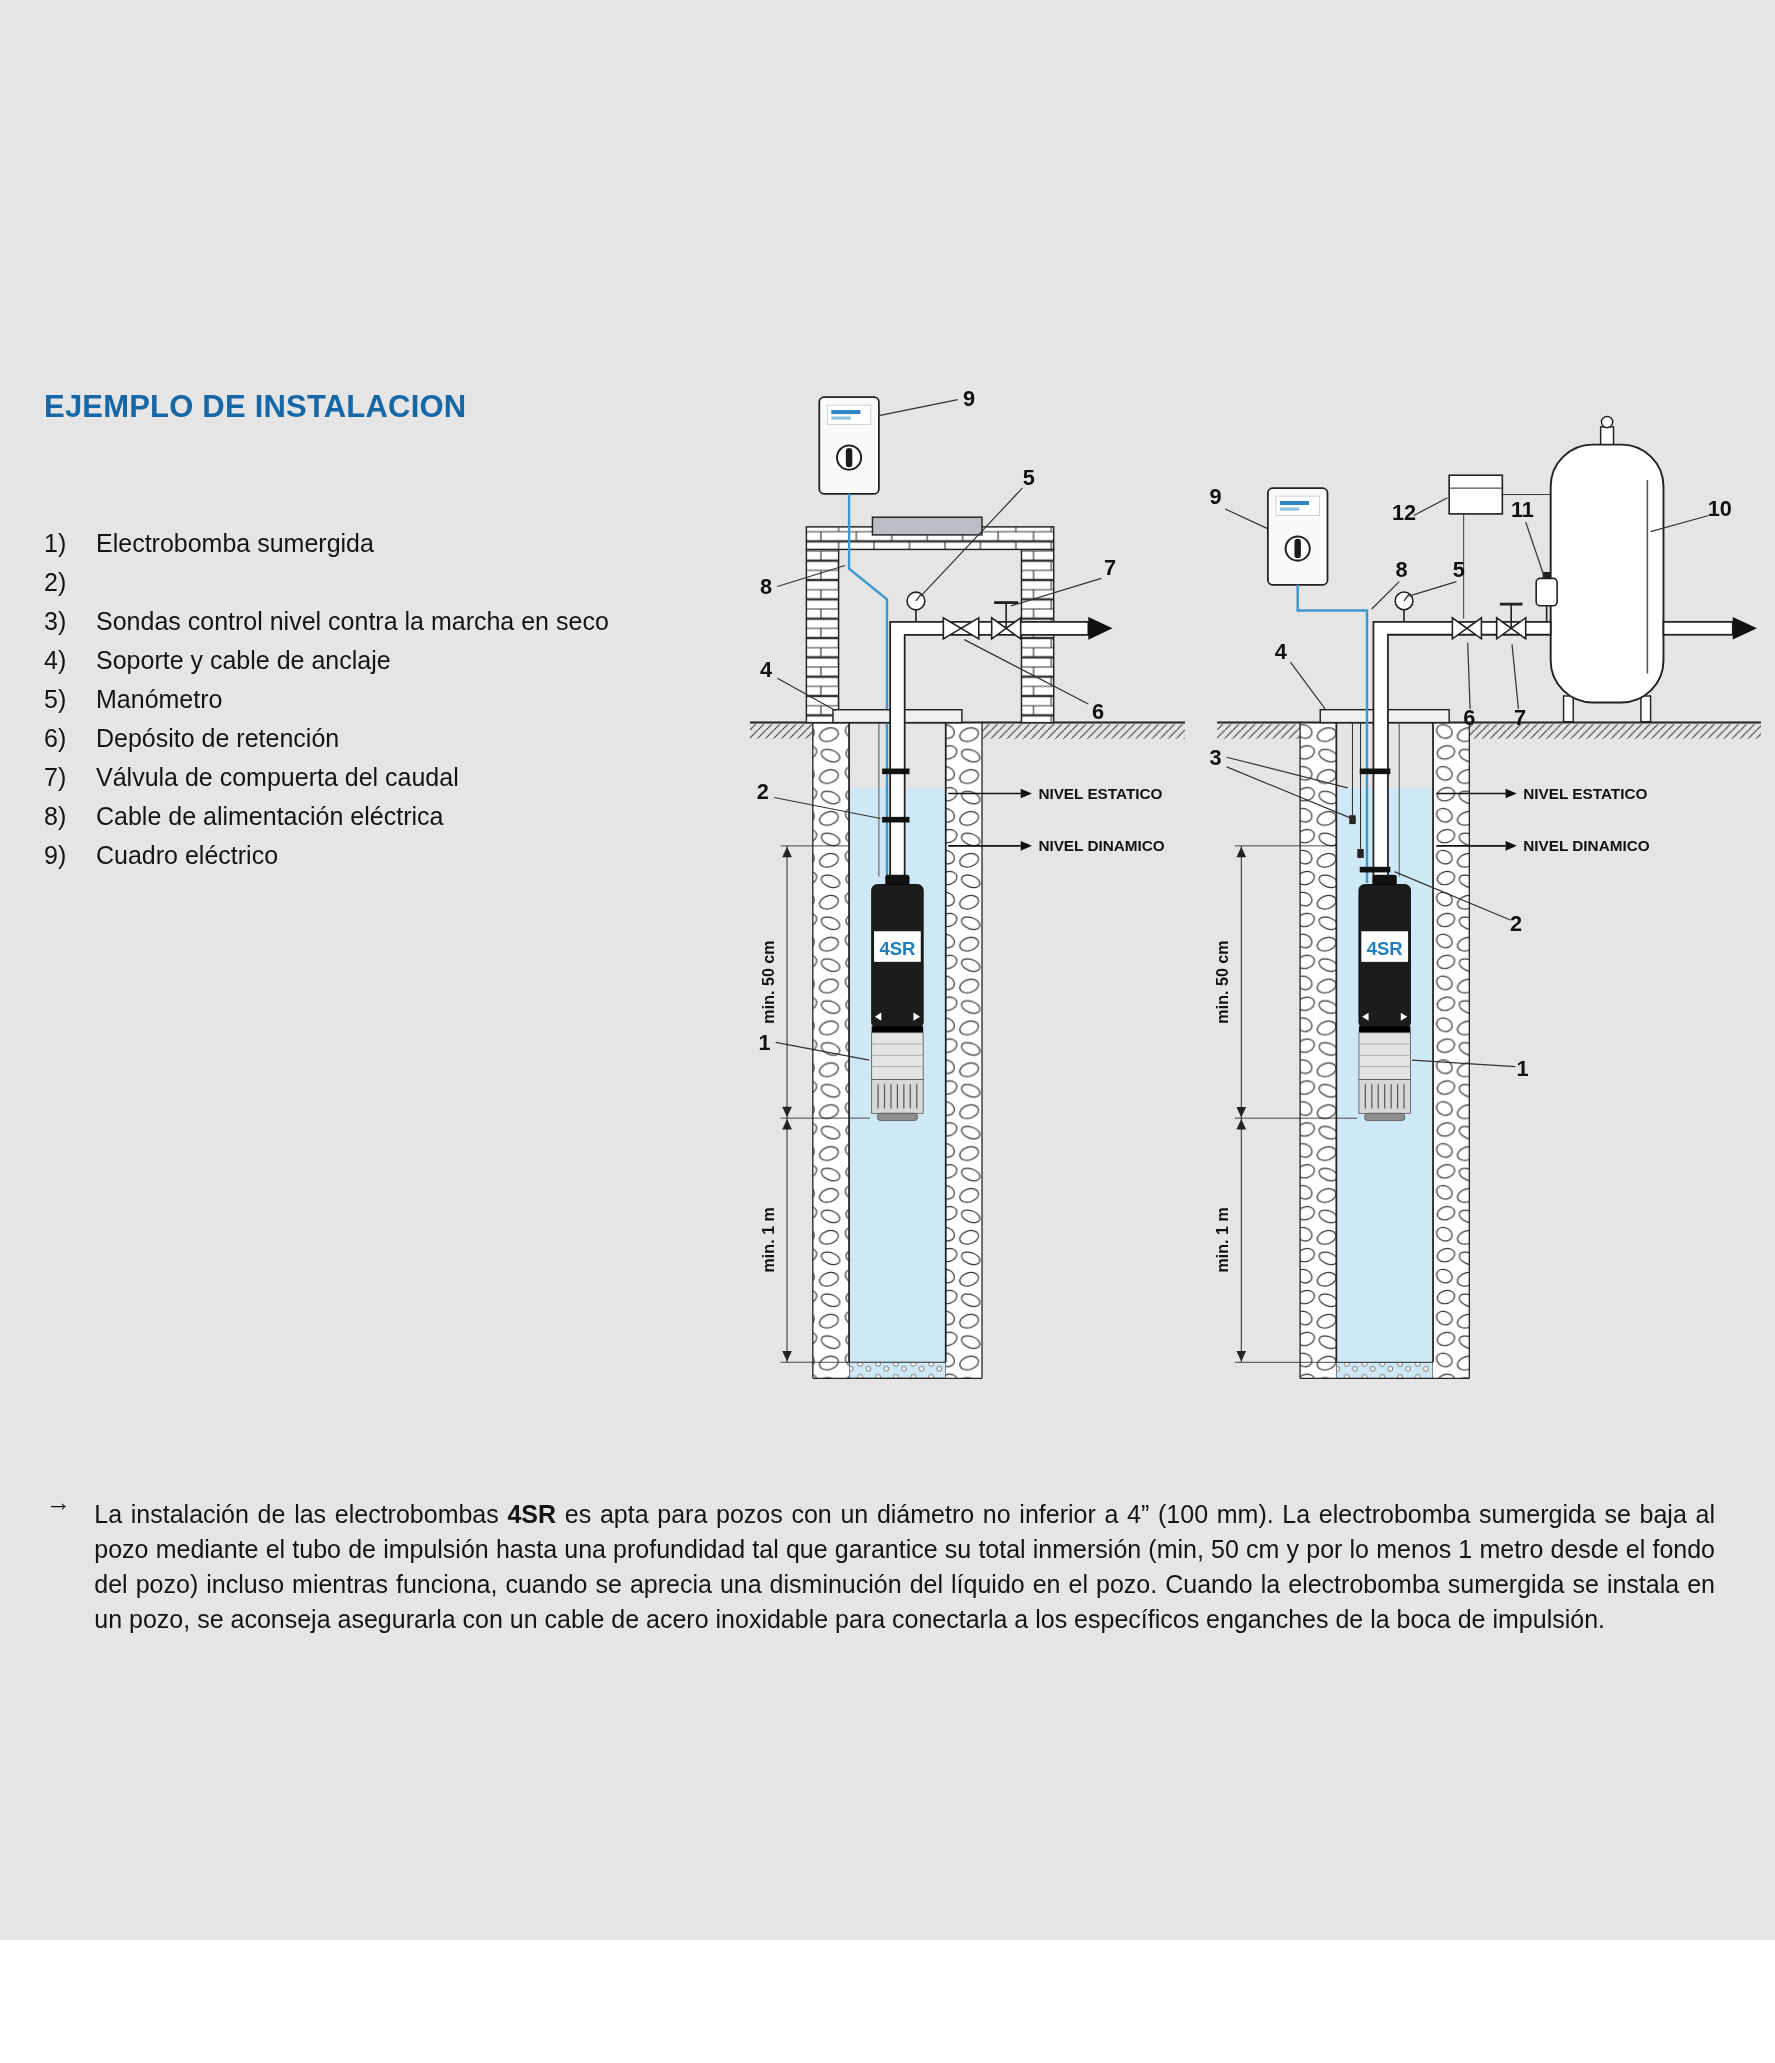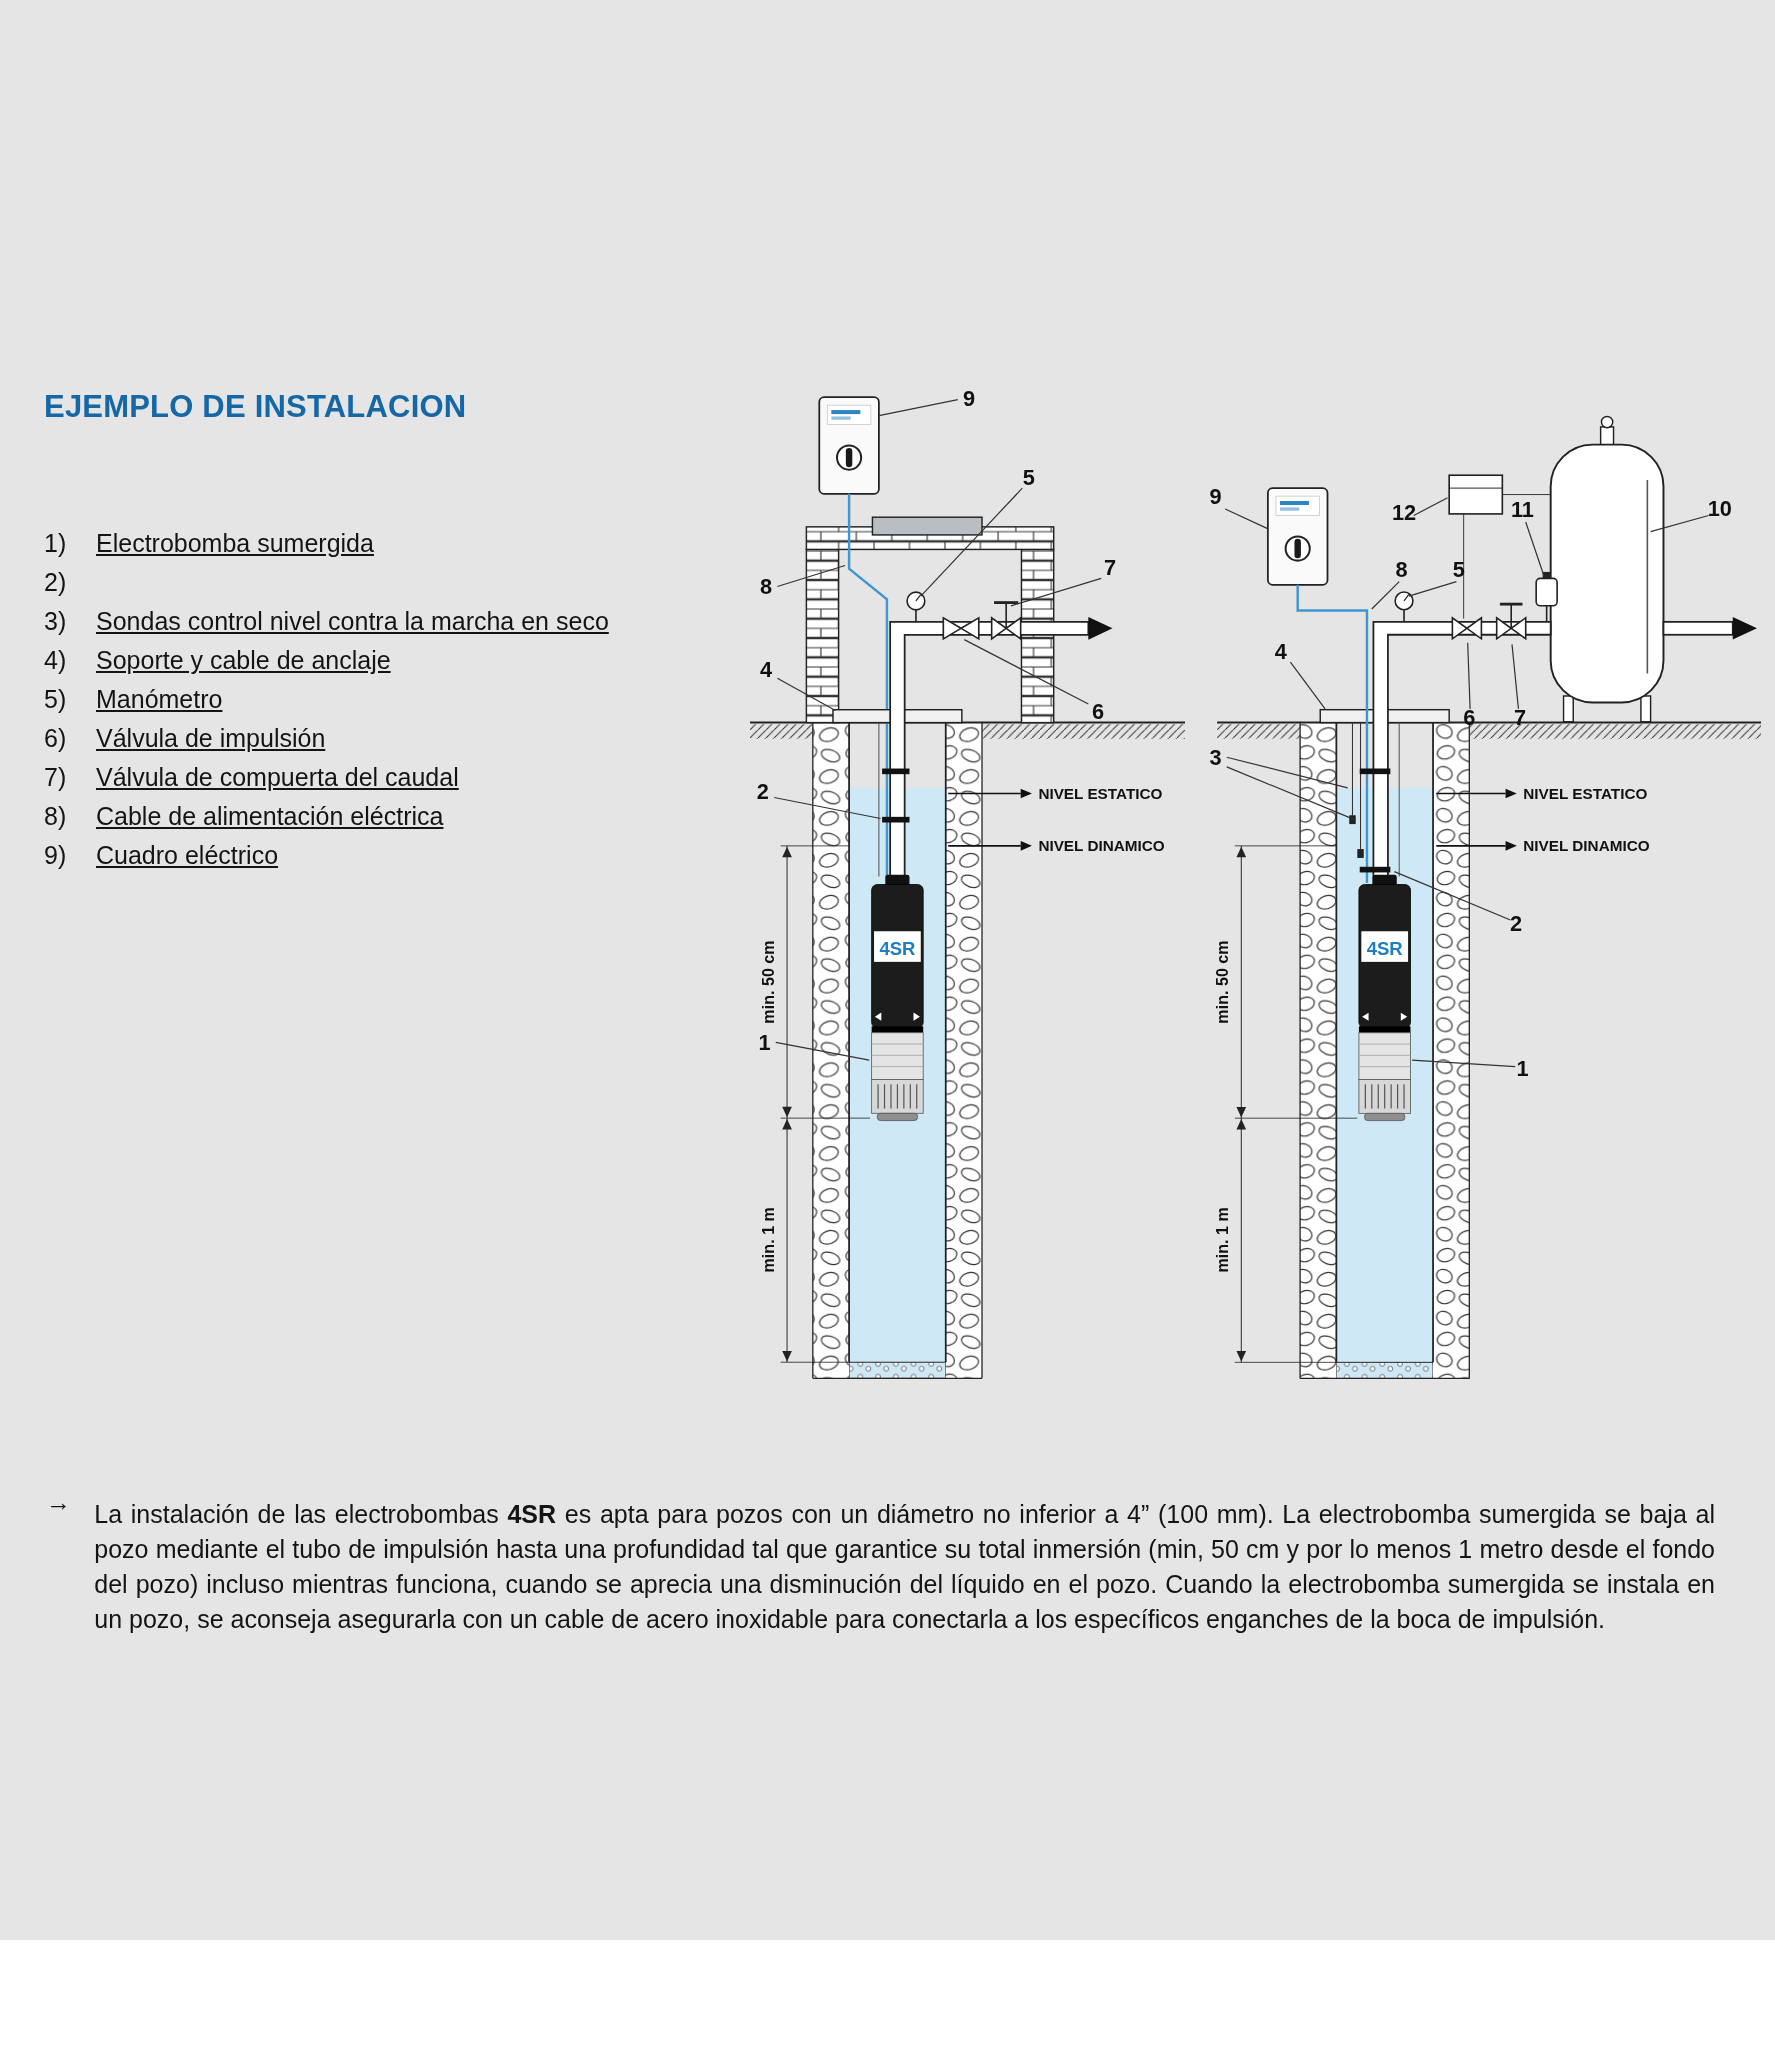--- a/index.html
+++ b/index.html
@@ -8,21 +8,21 @@
     position:relative; width:1775px; height:1940px; background:#e5e5e5;
     font-family:"Liberation Sans","DejaVu Sans",sans-serif; color:#111; overflow:hidden;
   }
   .title {
     position:absolute; left:44px; top:389px; margin:0;
     font-size:31px; font-weight:700; color:#1667a6; letter-spacing:0.2px;
   }
   .legend { position:absolute; left:44px; top:524px; }
   .legend-row { display:flex; line-height:39px; font-size:25px; color:#141414; }
   .legend-num { width:52px; flex:0 0 auto; }
-  .legend-label { white-space:nowrap;text-decoration:underline; }
+  .legend-label { white-space:nowrap; }
   .diag { position:absolute; }
   .diag-left  { left:750px;  top:367px; }
   .diag-right { left:1201px; top:367px; }
   .diag text { font-family:"Liberation Sans","DejaVu Sans",sans-serif; }
   .footnote {
     position:absolute; left:46px; top:1485px; width:1681px;
     display:flex; align-items:flex-start; gap:11.3px;
     font-size:25px; line-height:35px; color:#141414;
   }
   .footnote .bullet { flex:0 0 auto; font-weight:700; font-size:25px; }
@@ -50,21 +50,21 @@
     <div class="legend-row">
         <span class="legend-num">4)</span>
         <span class="legend-label">Soporte y cable de anclaje</span>
       </div>
     <div class="legend-row">
         <span class="legend-num">5)</span>
         <span class="legend-label">Manómetro</span>
       </div>
     <div class="legend-row">
         <span class="legend-num">6)</span>
-        <span class="legend-label">Válvula de impulsión</span>
+        <span class="legend-label">Depósito de retención</span>
       </div>
     <div class="legend-row">
         <span class="legend-num">7)</span>
         <span class="legend-label">Válvula de compuerta del caudal</span>
       </div>
     <div class="legend-row">
         <span class="legend-num">8)</span>
         <span class="legend-label">Cable de alimentación eléctrica</span>
       </div>
     <div class="legend-row">

